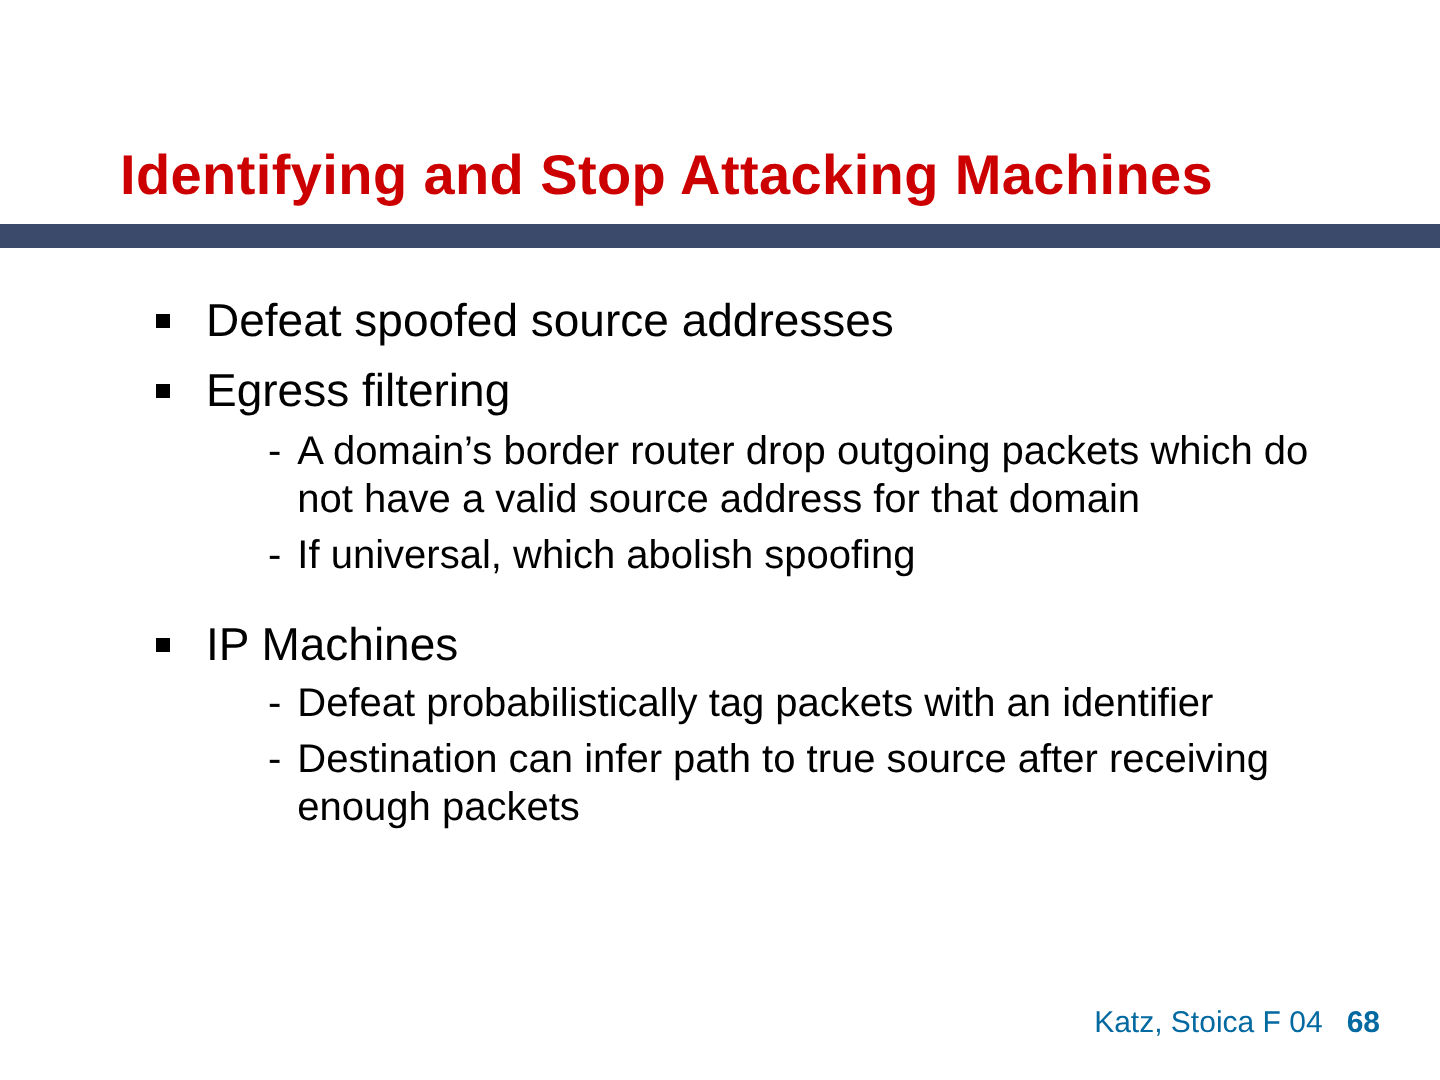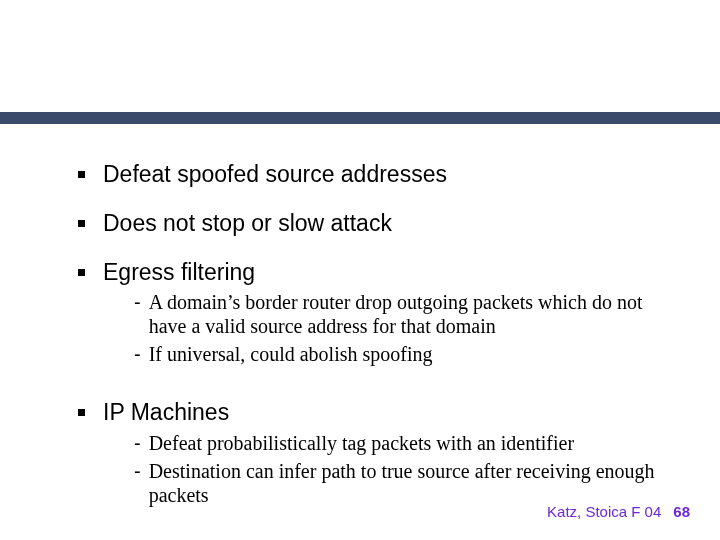--- a/index.html
+++ b/index.html
@@ -39,21 +39,21 @@
   }
   .body {
     position: absolute;
     top: 140px;
     left: 78px;
     right: 60px;
   }
   .l1 {
     display: flex;
     align-items: flex-start;
-    margin-top: 20px;
+    margin-top: 6px;
   }
   .l1 .bullet {
     width: 7px;
     height: 7px;
     background: #000;
     margin-top: 11px;
     margin-right: 18px;
     flex: 0 0 auto;
   }
   .l1 .text {
@@ -68,70 +68,66 @@
   }
   .l2 .dash {
     font-size: 20px;
     line-height: 1.2;
     margin-right: 8px;
     flex: 0 0 auto;
   }
   .l2 .text {
     font-size: 20px;
     line-height: 1.2;
-    font-family: Liberation Serif, serif;
   }
   .gap { height: 12px; }
   .footer {
     position: absolute;
     bottom: 20px;
     right: 30px;
     font-size: 15px;
-    color: #6d28d9;
+    color: #0369a1;
     display: flex;
     align-items: flex-end;
     gap: 12px;
   }
   .footer .page {
     font-weight: bold;
   }
 </style>
 </head>
 <body>
 
 <div class="slide">
 
+  <div class="title">Identifying and Stop Attacking Machines</div>
 
   <div class="rule"></div>
 
   <div class="body">
 
     <div class="l1">
       <div class="bullet"></div>
       <div class="text">Defeat spoofed source addresses</div>
     </div>
 
-    <div class="l1">
-      <div class="bullet"></div>
-      <div class="text">Does not stop or slow attack</div>
-    </div>
 
     <div class="l1">
       <div class="bullet"></div>
       <div class="text">Egress filtering</div>
     </div>
 
     <div class="l2">
       <div class="dash">-</div>
       <div class="text">A domain’s border router drop outgoing packets which do not have a valid source address for that domain</div>
     </div>
 
     <div class="l2">
       <div class="dash">-</div>
-      <div class="text">If universal, could abolish spoofing</div>
+      <div class="text">If universal, which abolish spoofing</div>
     </div>
 
     <div class="gap"></div>
 
     <div class="l1">
       <div class="bullet"></div>
       <div class="text">IP Machines</div>
     </div>
 
     <div class="l2">

